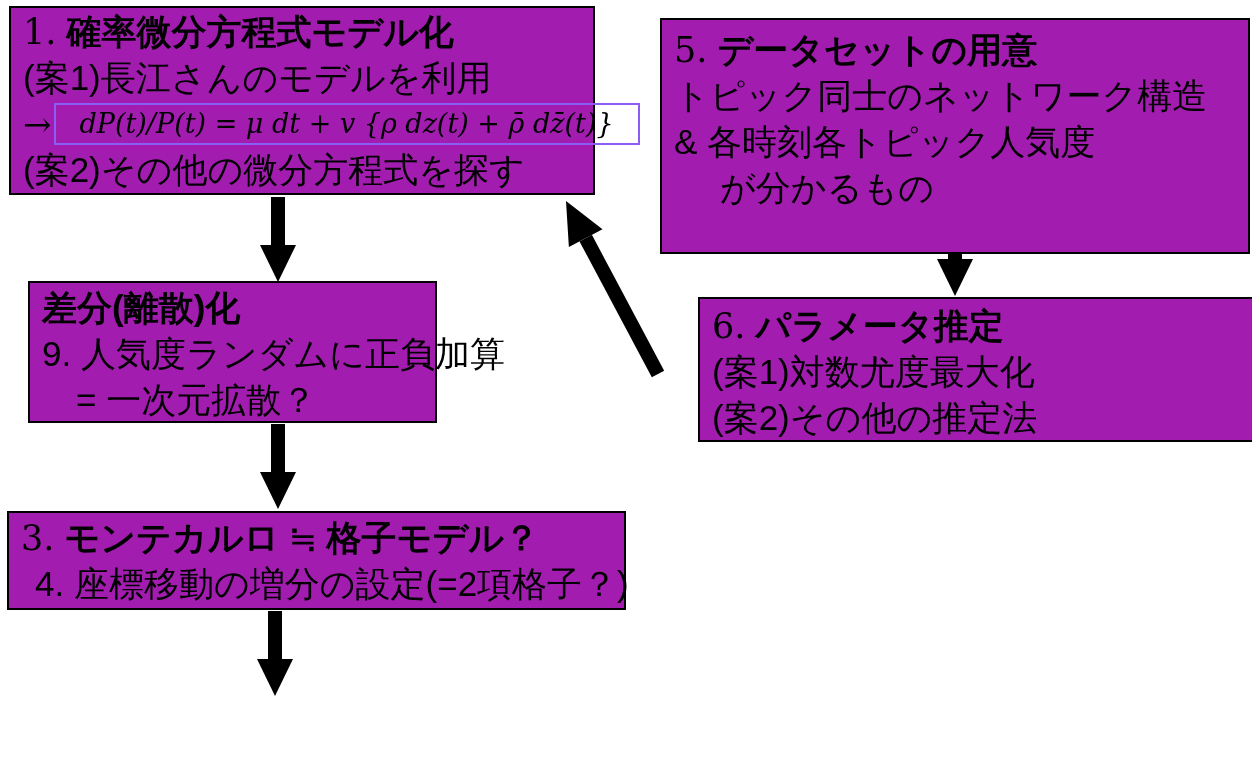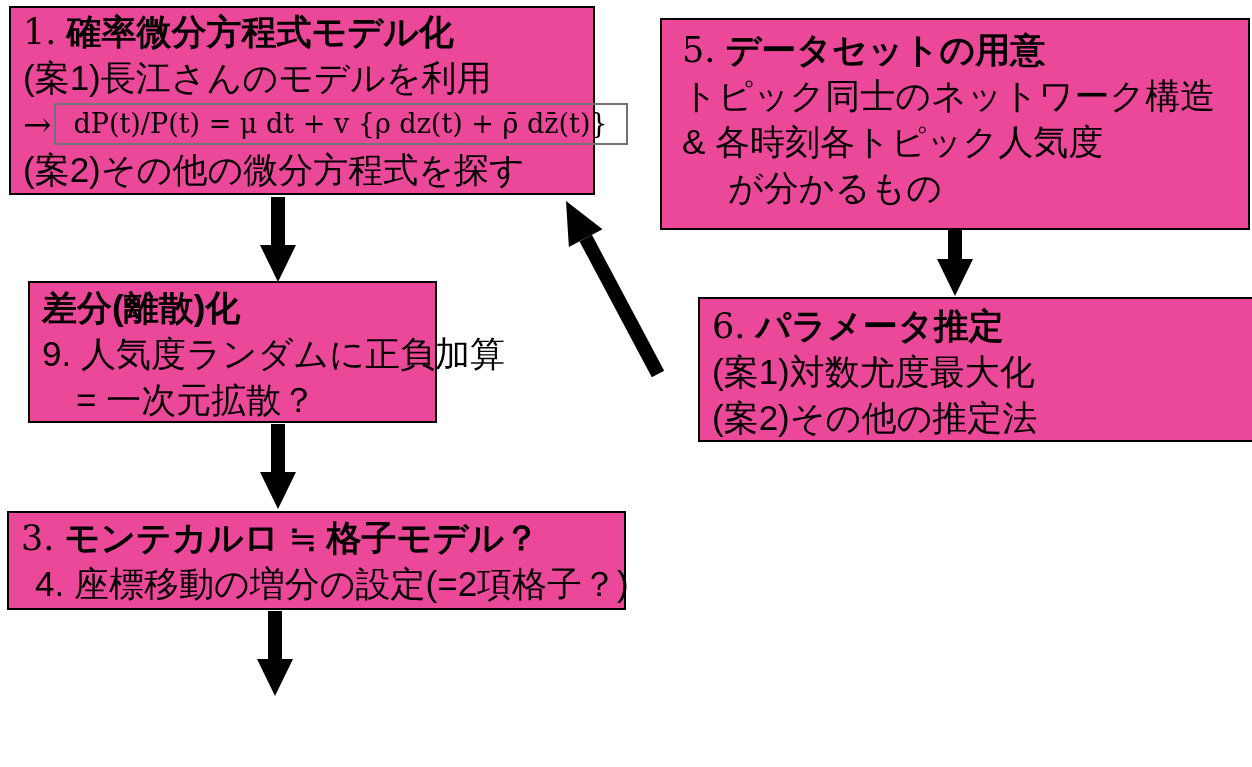--- a/index.html
+++ b/index.html
@@ -7,57 +7,58 @@
     position: relative;
     width: 1252px;
     height: 767px;
     background: #ffffff;
     overflow: hidden;
     font-family: "Liberation Sans", sans-serif;
     color: #000000;
   }
   .box {
     position: absolute;
-    background: #ec4899;
+    background: #a21caf;
     border: 2px solid #000000;
     box-sizing: border-box;
     font-size: 35px;
     line-height: 46px;
     white-space: nowrap;
   }
   .line { height: 46px; }
   .bold { font-weight: bold; }
   .num {
     font-family: "DejaVu Serif", serif;
     margin-right: 10px;
   }
   
   #box1 { left: 9px;   top: 6px;   width: 586px; height: 189px; padding: 1px 0 0 12px; }
-  #box5 { left: 660px; top: 18px;  width: 590px; height: 212px; padding: 7px 0 0 20px; }
+  #box5 { left: 660px; top: 18px;  width: 590px; height: 236px; padding: 7px 0 0 12px; }
   #box2 { left: 28px;  top: 281px; width: 409px; height: 142px; padding: 2px 0 0 12px; }
   #box6 { left: 662px; top: 297px; width: 588px; height: 145px; padding: 4px 0 0 12px; margin-left: 36px; }
   #box3 { left: 7px;   top: 511px; width: 619px; height: 99px;  padding: 2px 0 0 12px; }
   #box7 { left: 7px;   top: 697px; width: 695px; height: 53px;  padding: 2px 0 0 12px; line-height: 48px; }
   .indent-lg { padding-left: 46px; }
   .indent-md { padding-left: 34px; }
   .indent-sm { padding-left: 14px; }
   
   .formula-row { display: flex; align-items: center; height: 46px; }
   .arrow-prefix {
     font-family: "DejaVu Serif", serif;
     font-size: 34px;
     margin-right: 2px;
   }
   .formula-box {
     display: inline-block;
-    border: 2px solid #737373;
+    border: 2px solid #8b5cf6;
     font-family: "DejaVu Serif", serif;
+    font-style: italic;
     font-size: 27px;
     line-height: 36px;
-    padding: 1px 18px;
+    padding: 1px 24px;
     white-space: nowrap;
   }
   .arrows-layer {
     position: absolute;
     left: 0; top: 0;
     width: 1252px; height: 767px;
     pointer-events: none;
   }
 </style>
 </head>

